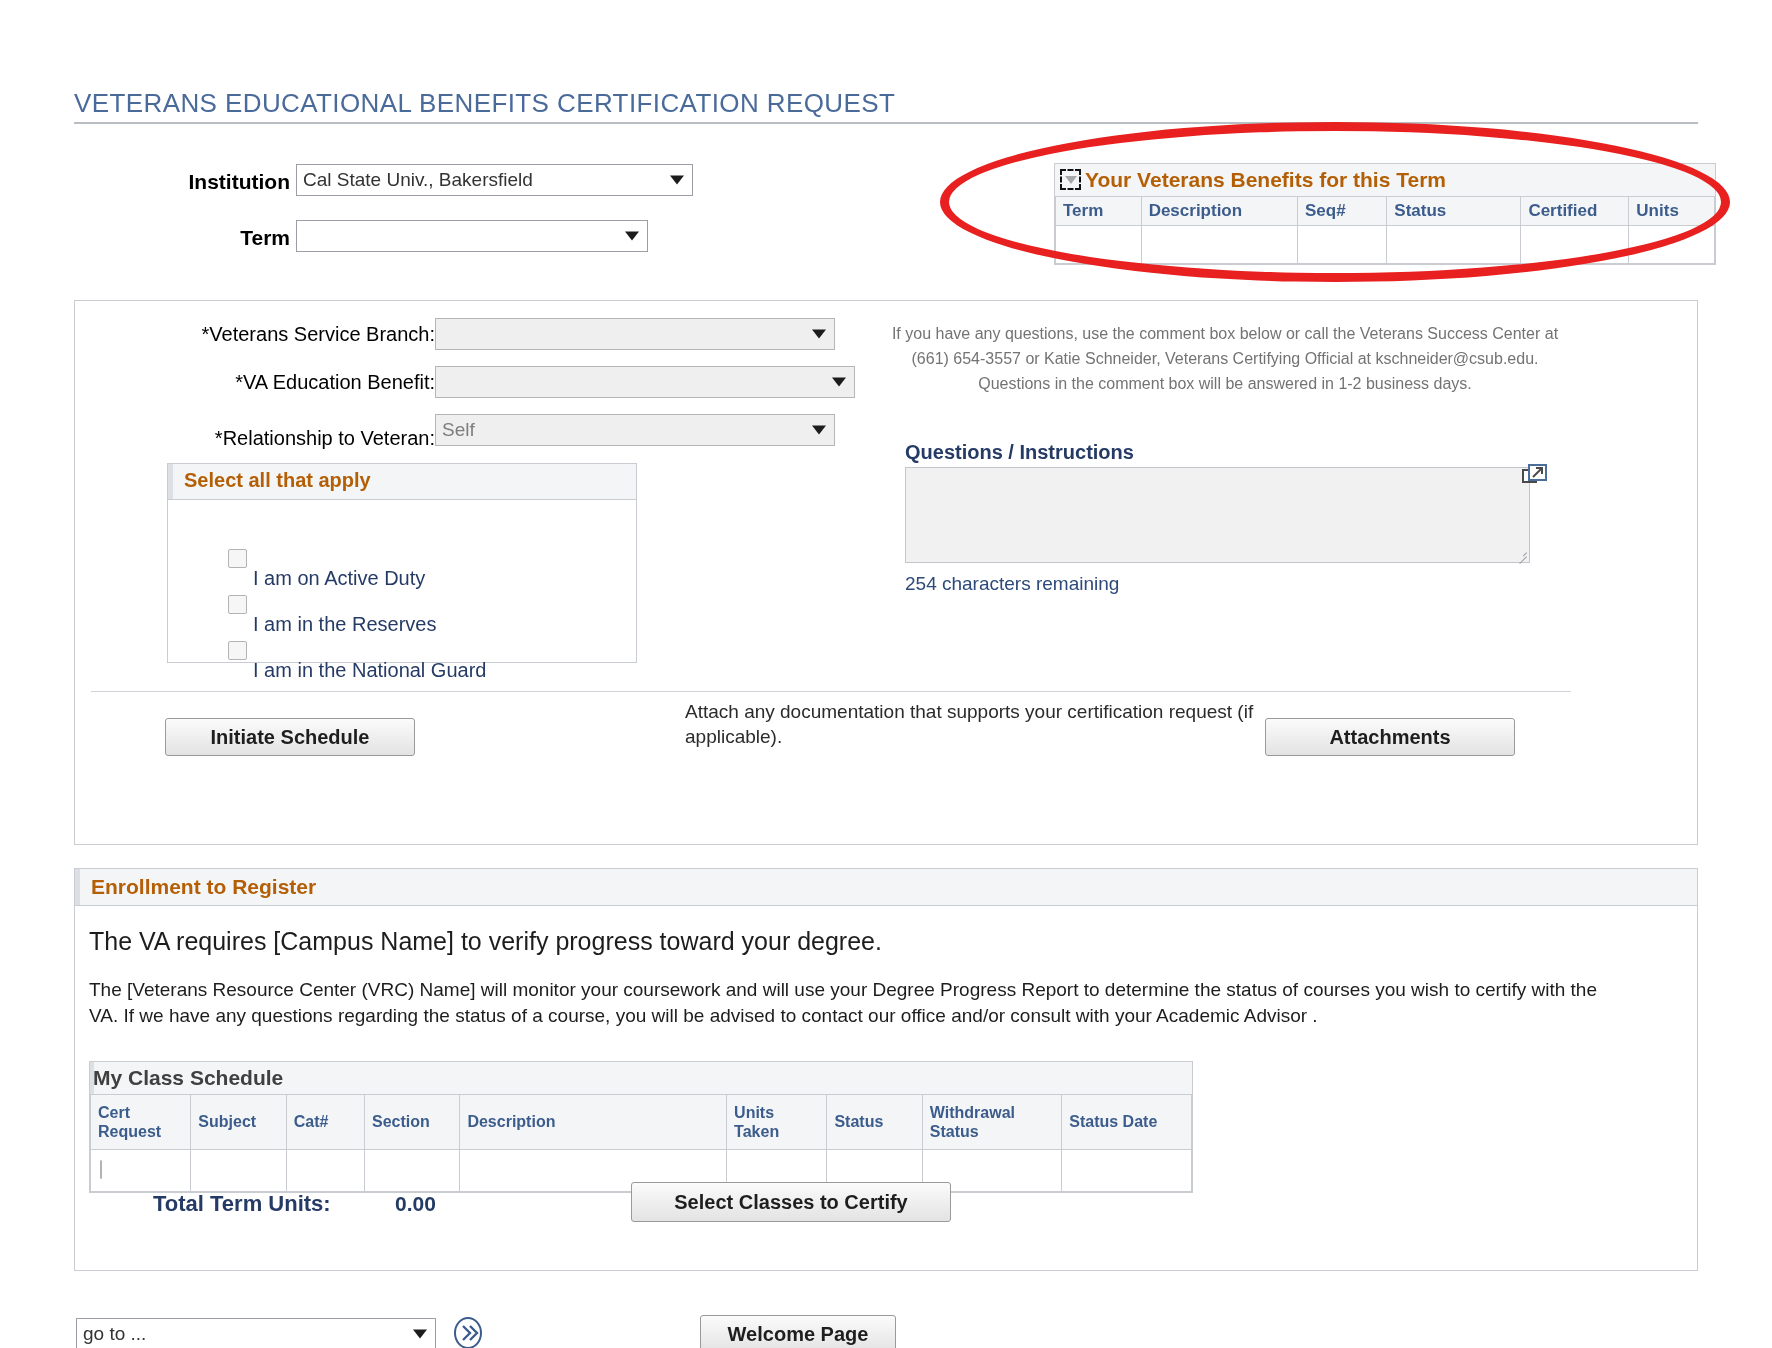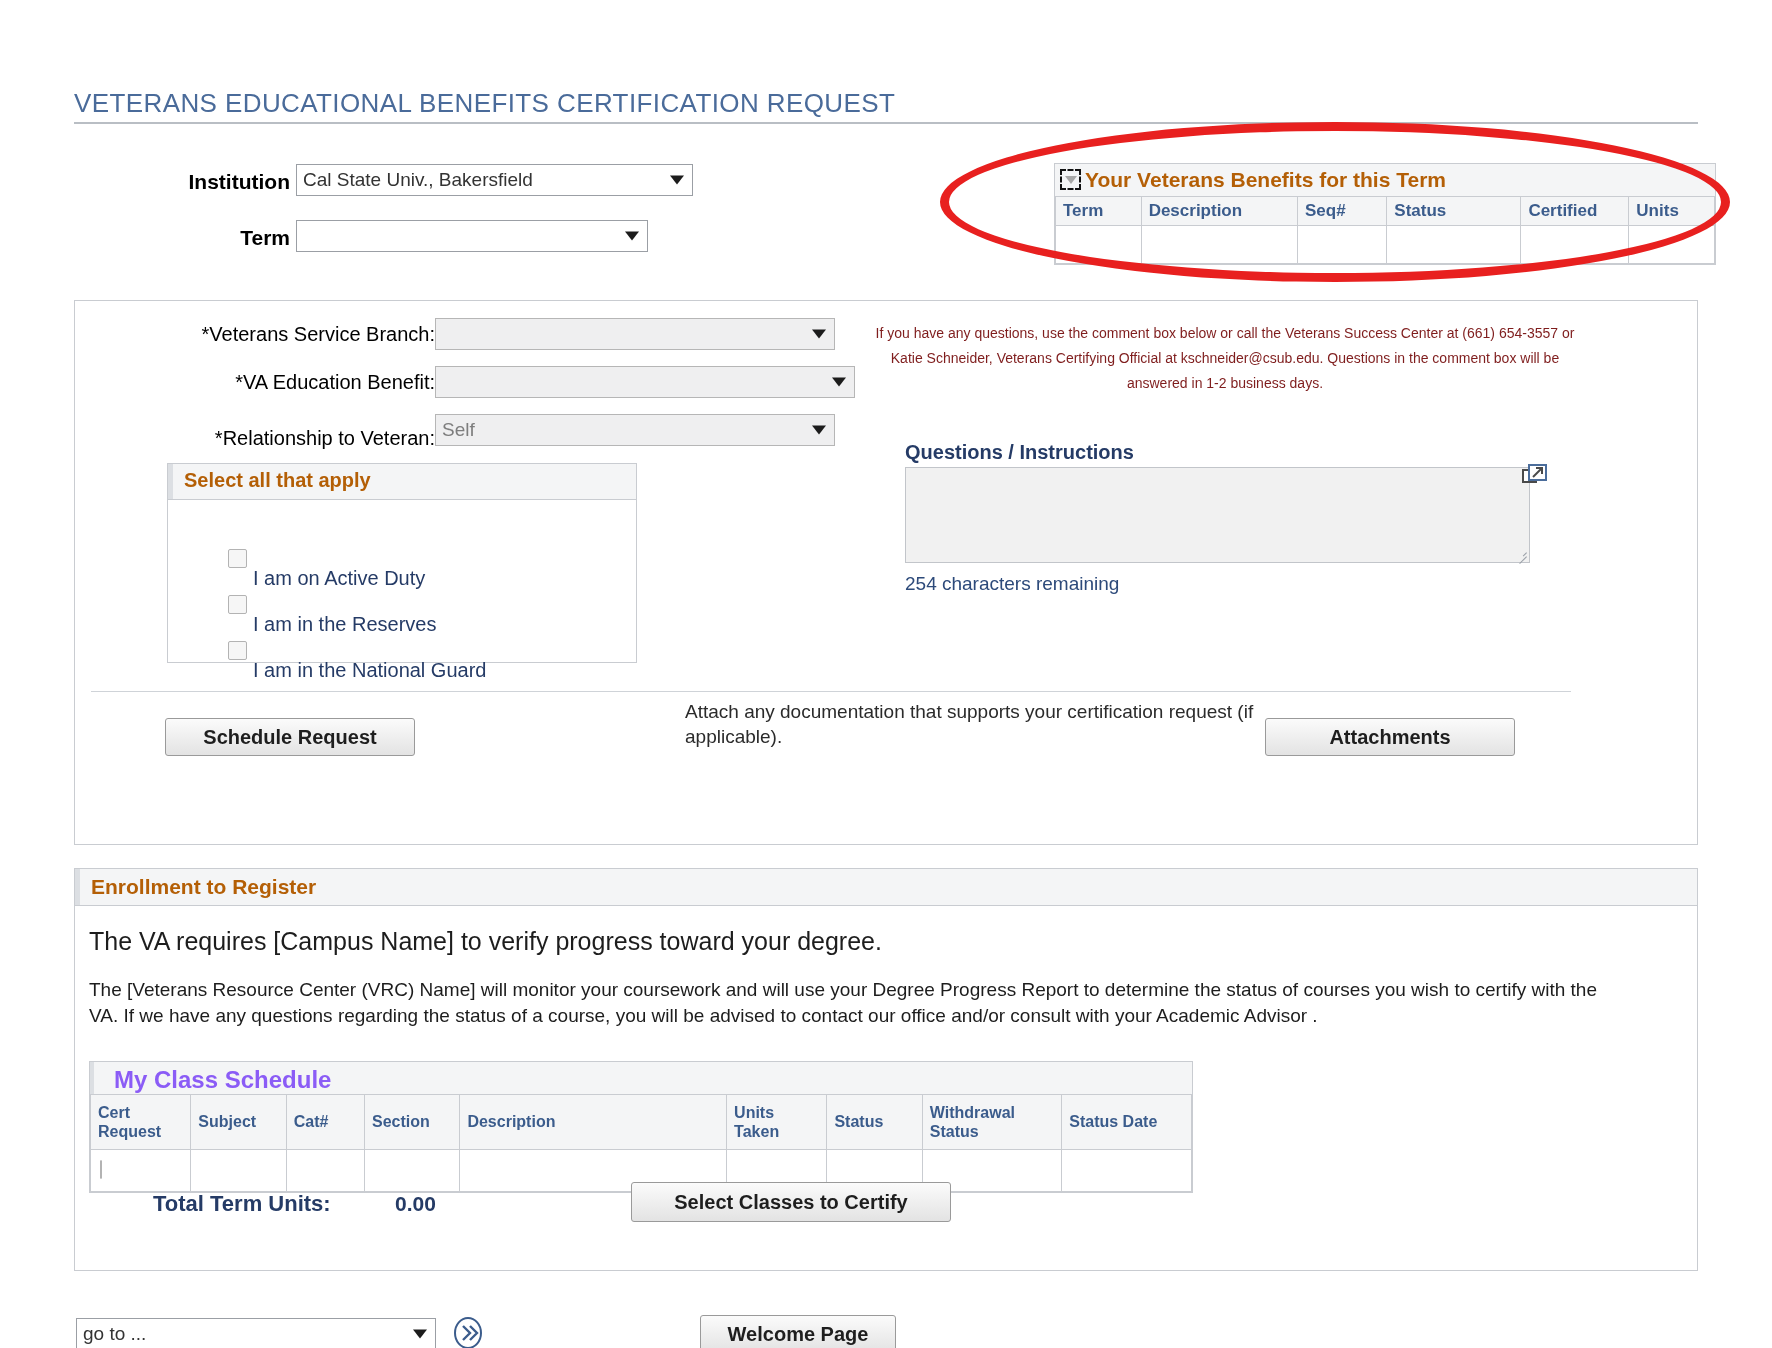--- a/index.html
+++ b/index.html
@@ -266,23 +266,23 @@
     white-space: nowrap;
     margin-top: 41px;
   }
 
   
   #help-text {
     position: absolute;
     left: 800px;
     top: 20px;
     width: 700px;
-    font-size: 14px;
+    font-size: 16px;
     line-height: 25px;
-    color: #7f1d1d;
+    color: #737373;
     text-align: center;
   }
   #qi-label {
     position: absolute;
     left: 830px;
     top: 140px;
     font-size: 20px;
     font-weight: bold;
     color: #253b66;
     white-space: nowrap;
@@ -398,22 +398,22 @@
   #mcs-head {
     height: 32px;
     background: #f4f5f6;
     border-bottom: 1px solid #c9ccd1;
     position: relative;
   }
   #mcs-head .ph-accent {
     position: absolute; left: 0; top: 0; bottom: 0; width: 4px; background: #dcdfe3;
   }
   #mcs-head span {
-    position: absolute; left: 24px; top: 4px;
-    font-size: 24px; font-weight: bold; color: #8b5cf6; white-space: nowrap;
+    position: absolute; left: 3px; top: 4px;
+    font-size: 21px; font-weight: bold; color: #404040; white-space: nowrap;
   }
   table.mcs th {
     background: #f4f5f6;
     border: 1px solid #c9ccd1;
     border-top: none;
     color: #3b5c8c;
     font-size: 16px;
     font-weight: bold;
     text-align: left;
     padding: 5px 7px;
@@ -577,21 +577,21 @@
       <rect x="1" y="6" width="13" height="12" fill="#ffffff" stroke="#4a4a4a" stroke-width="2"></rect>
       <rect x="7" y="1" width="17" height="15" fill="#ffffff" stroke="#4b6d9b" stroke-width="2"></rect>
       <path d="M11 13 L20 4" stroke="#4a4a4a" stroke-width="2" fill="none"></path>
       <path d="M14 4 L20 4 L20 10" stroke="#4a4a4a" stroke-width="2" fill="none"></path>
     </svg>
   </div>
   <div id="chars-remaining">254 characters remaining</div>
 
   <div id="bi-divider"></div>
   <div id="attach-text">Attach any documentation that supports your certification request (if applicable).</div>
-  <div class="pf-button" id="initiate-request-button">Schedule Request</div>
+  <div class="pf-button" id="initiate-request-button">Initiate Schedule</div>
   <div class="pf-button" id="attachments-button">Attachments</div>
 </div>
 
 <div class="panel" id="enroll-panel">
   <div class="panel-head">
     <div class="ph-accent"></div>
     <span>Enrollment to Register</span>
   </div>
 
   <div id="enroll-p1">The VA requires [Campus Name] to verify progress toward your degree.</div>

